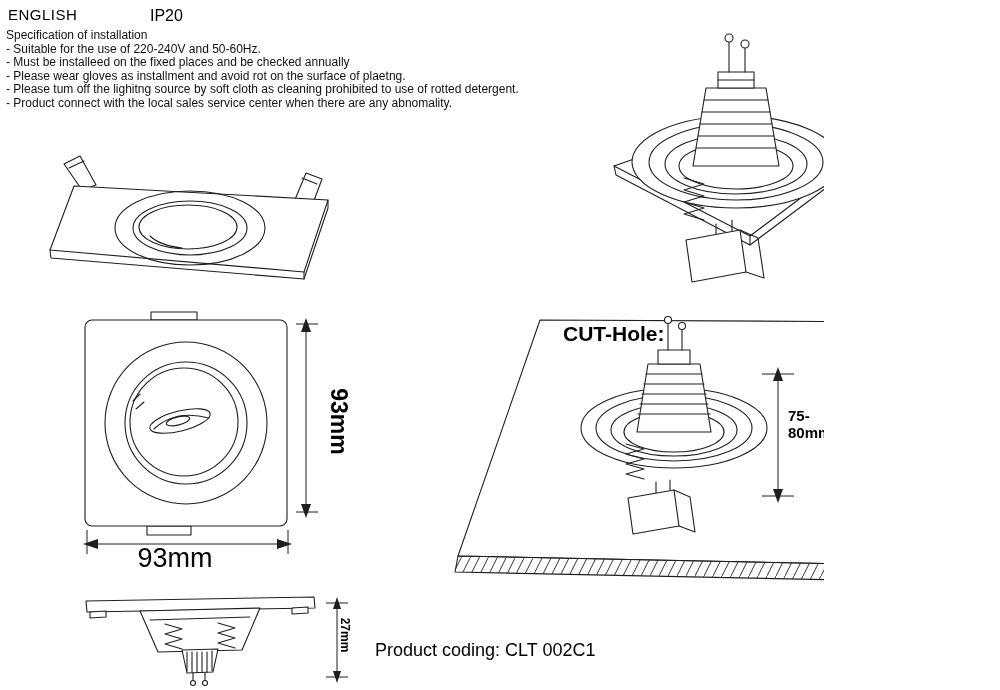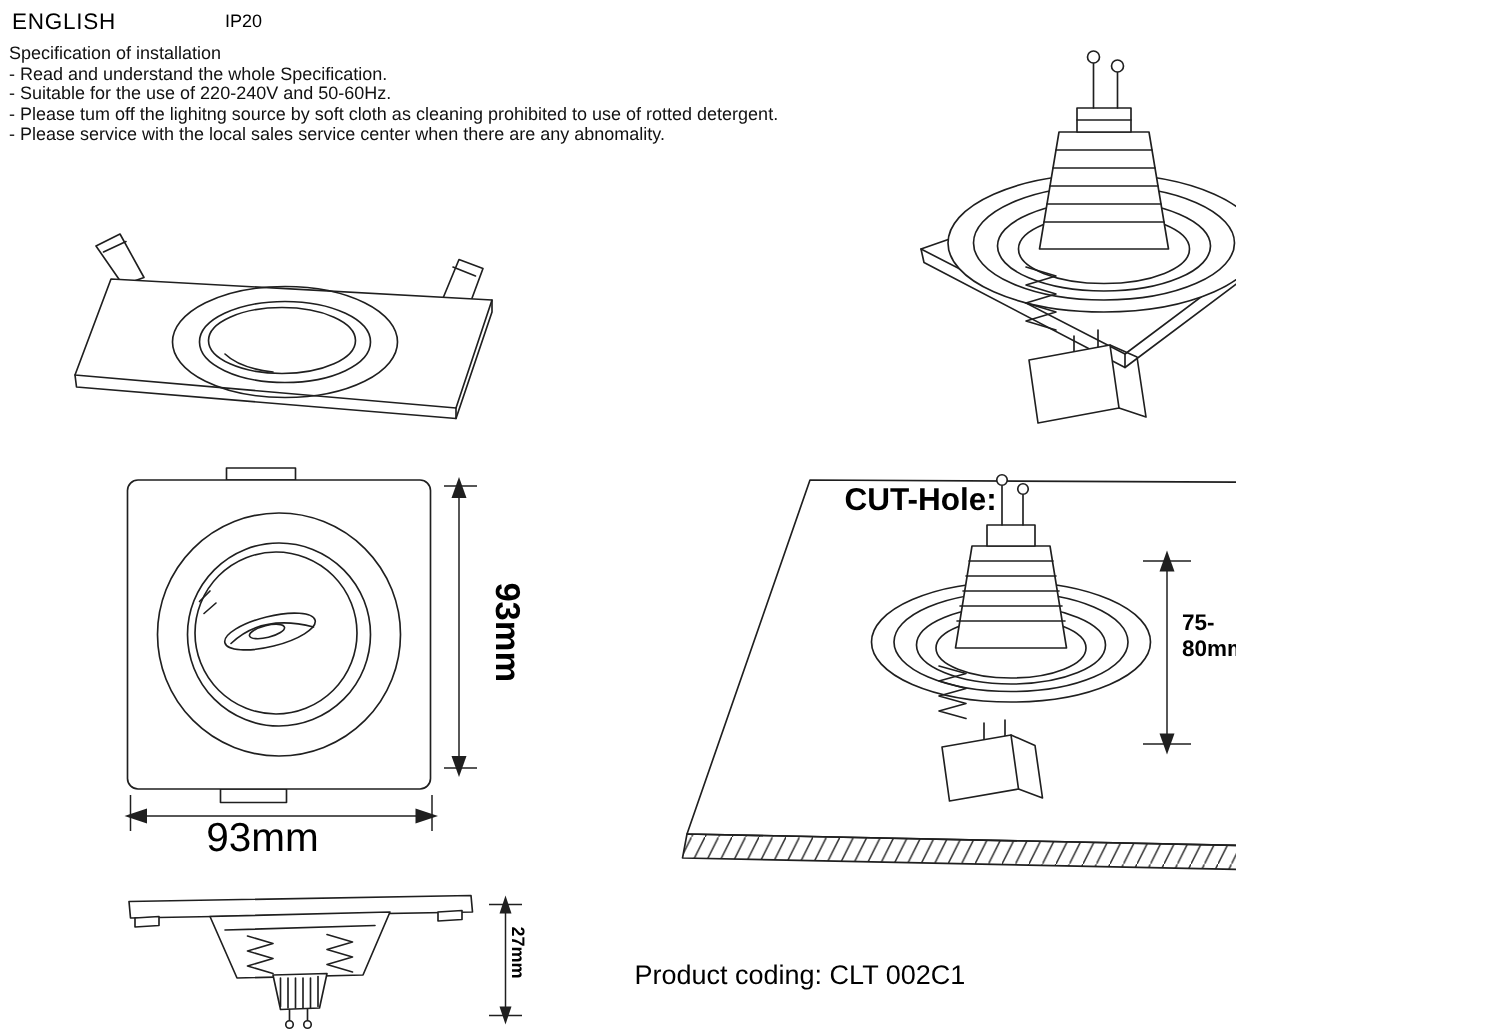--- a/index.html
+++ b/index.html
@@ -6,45 +6,46 @@
   html,body { background:#fff; }
   body { font-family:"Liberation Sans", sans-serif; color:#000; }
   .page { position:relative; width:824px; height:690px; background:#fff; overflow:hidden; }
   .abs { position:absolute; }
   svg { display:block; overflow:visible; }
   g.art { stroke:#1f1f1f; stroke-width:1.1; fill:none; stroke-linejoin:round; stroke-linecap:round; }
   g.dim { stroke:#1f1f1f; stroke-width:1; fill:none; }
   g.dim polygon { fill:#1f1f1f; stroke:none; }
 
   .h-lang { font-size:15px; letter-spacing:.5px; }
-  .h-ip   { font-size:12px;text-align:center; }
+  .h-ip   { font-size:16px;text-align:center; }
   .spec   { width:560px; white-space:nowrap; color:#111; }
   .spec-title, .spec-line { font-size:12px; line-height:13.6px; }
   .dim-60   { font-size:30px; }
   .dim-93v  { font-size:23px; font-weight:bold; transform:rotate(90deg); width:70px; text-align:center; }
   .dim-93h  { font-size:27px; width:120px; text-align:center; }
   .dim-27   { font-size:12px; font-weight:bold; transform:rotate(90deg); width:46px; text-align:center; }
   .cut-hole { font-size:21px; font-weight:bold; }
   .dim-7580 { font-size:15px; font-weight:bold; }
-  .product  { font-size:18px;margin-left:48px; }
+  .product  { font-size:18px; }
 </style>
 </head>
 <body>
 
 <div class="page">
 
   <div class="abs h-lang" style="left:8px; top:6px;">ENGLISH</div>
   <div class="abs h-ip" style="left:150px; top:7px;">IP20</div>
 
   <div class="abs spec" style="left:6px; top:29px;">
     <div class="spec-title">Specification of installation</div>
-    <div class="spec-line">- Read and understand the whole Specification.</div>
     <div class="spec-line">- Suitable for the use of 220-240V and 50-60Hz.</div>
+    <div class="spec-line">- Must be installeed on the fixed places and be checked annually</div>
+    <div class="spec-line">- Please wear gloves as installment and avoid rot on the surface of plaetng.</div>
     <div class="spec-line">- Please tum off the lighitng source by soft cloth as cleaning prohibited to use of rotted detergent.</div>
-    <div class="spec-line">- Please service with the local sales service center when there are any abnomality.</div>
+    <div class="spec-line">- Product connect with the local sales service center when there are any abnomality.</div>
   </div>
 
   <svg class="abs" style="left:38px; top:150px;" width="310" height="160" viewBox="0 0 310 160">
     <g class="art">
       <g>
         <polygon points="44,40 26,14 42,6 58,35" fill="#fff"></polygon>
         <line x1="31" y1="18" x2="46" y2="11"></line>
       </g>
       <g>
         <polygon points="256,52 268,23 284,29 274,56" fill="#fff"></polygon>

